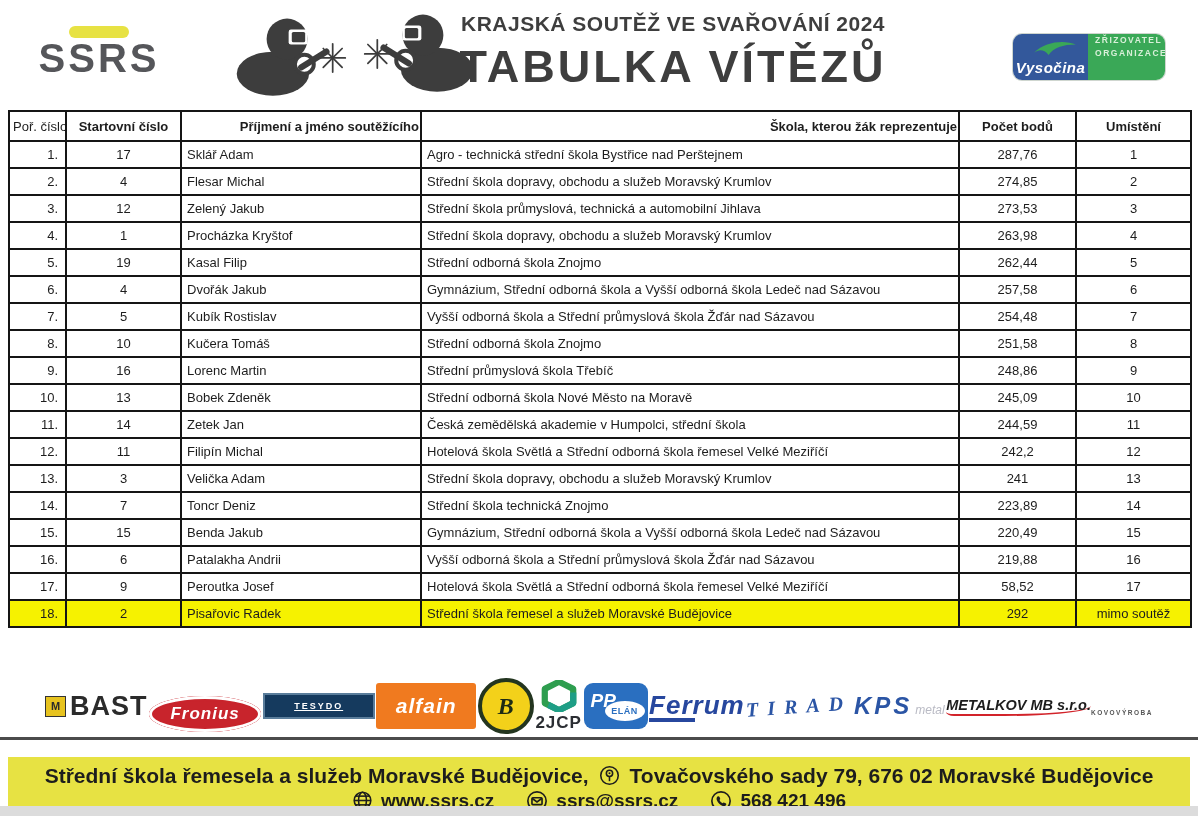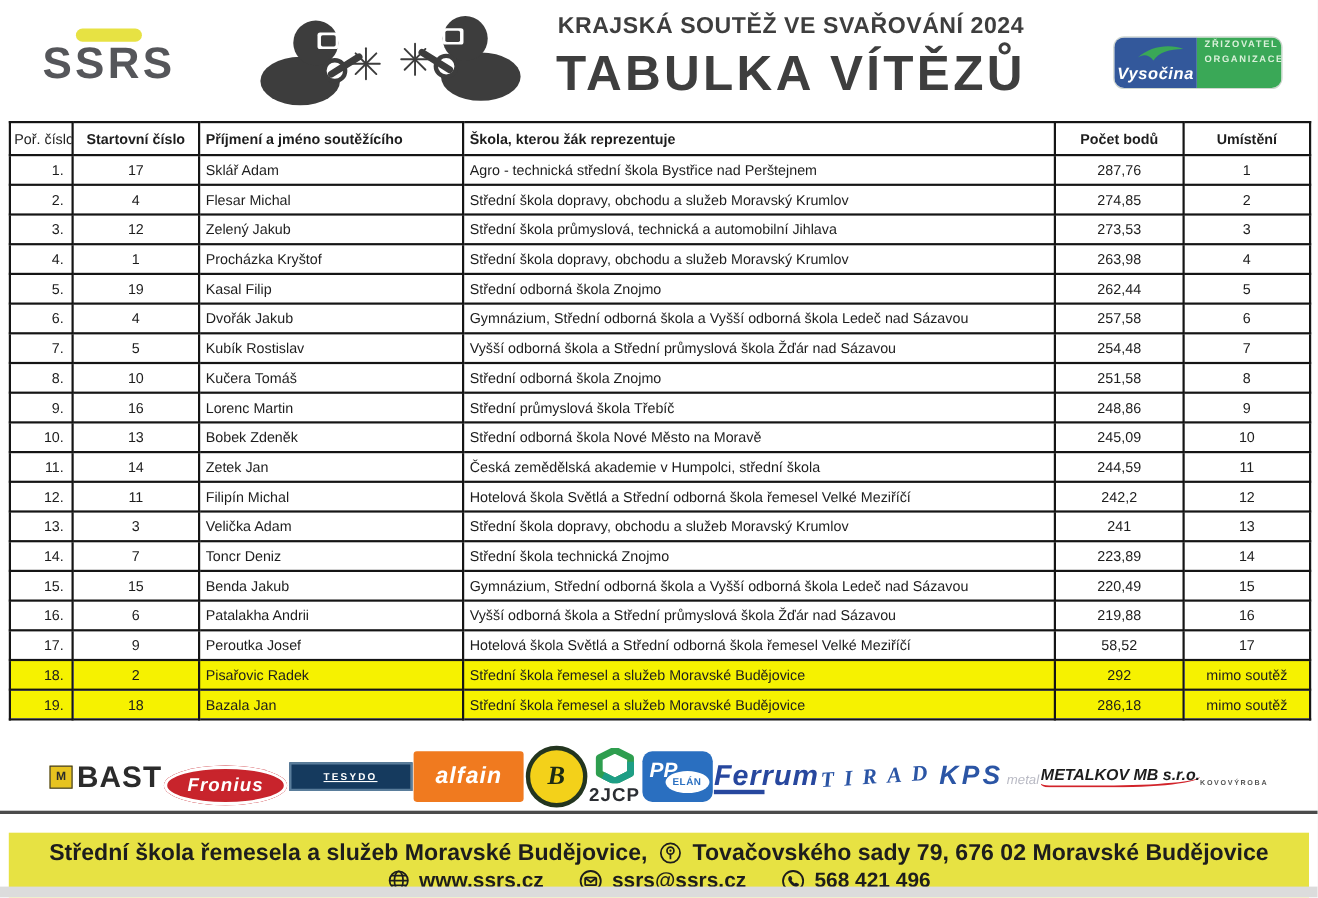--- a/index.html
+++ b/index.html
@@ -7,40 +7,40 @@
         font-family:"Liberation Sans", sans-serif;color:#1d1d1d;}
 
   
   .hdr{position:absolute;top:0;left:0;right:0;height:108px;}
   .ssrs{position:absolute;left:36px;top:26px;width:126px;text-align:center;}
   .ssrs-bar{width:60px;height:12px;background:#e7e243;border-radius:6px;margin:0 auto 1px auto;}
   .ssrs-text{font-size:40px;font-weight:900;letter-spacing:3px;color:#55565a;line-height:0.95;}
   .welder{position:absolute;top:8px;}
   .welder.w1{left:232px;}
   .welder.w2{left:360px;top:4px;}
-  .titles{position:absolute;left:498px;top:12px;width:442px;text-align:center;}
+  .titles{position:absolute;left:452px;top:12px;width:442px;text-align:center;}
   .title1{font-size:21px;font-weight:bold;letter-spacing:0.5px;color:#3e3e3e;white-space:nowrap;}
   .title2{font-size:45px;font-weight:800;letter-spacing:3px;color:#3e3e3e;margin-top:5px;white-space:nowrap;}
   .vys{position:absolute;right:33px;top:34px;width:152px;height:46px;border-radius:9px;overflow:hidden;
        display:flex;box-shadow:0 0 0 1px #cfd6cf;}
   .vys-left{width:54%;background:#33589b;position:relative;display:flex;align-items:flex-end;justify-content:center;padding-bottom:4px;}
   .vys-left svg{position:absolute;top:4px;left:18px;}
   .vys-name{color:#fff;font-size:15px;font-weight:bold;font-style:italic;letter-spacing:0.5px;}
   .vys-right{width:46%;background:#3aa857;display:flex;flex-direction:column;padding-left:7px;}
   .vys-right span{color:#d9f0d9;font-size:8.5px;font-weight:bold;letter-spacing:1.5px;line-height:1.5;}
 
   
   .tbl-wrap{position:absolute;left:8px;right:8px;top:110px;}
   table{width:100%;border-collapse:collapse;table-layout:fixed;}
   th,td{border:2px solid #151515;font-size:13px;overflow:hidden;white-space:nowrap;}
   thead tr{height:30px;}
   tbody tr{height:27px;}
   th{font-weight:bold;}
   th:nth-child(1){font-weight:normal;text-align:left;padding-left:3px;}
-  th:nth-child(3),th:nth-child(4){text-align:left;padding-left:5px;}
+  th:nth-child(3),th:nth-child(4){text-align:right;padding-left:5px;}
   td:nth-child(1){text-align:right;padding-right:7px;}
   td:nth-child(2),td:nth-child(5),td:nth-child(6){text-align:center;}
   td:nth-child(3),td:nth-child(4){text-align:left;padding-left:5px;}
   tr.hl td{background:#f6f200;}
 
   
   .sponsors{position:absolute;left:45px;right:45px;top:674px;height:64px;
             display:flex;align-items:center;justify-content:space-between;}
   .sp{display:flex;align-items:center;justify-content:center;}
   .sp-bast{gap:4px;}
@@ -305,28 +305,20 @@
             <td>17</td>
           </tr>
           <tr class="hl">
             <td>18.</td>
             <td>2</td>
             <td>Pisařovic Radek</td>
             <td>Střední škola řemesel a služeb Moravské Budějovice</td>
             <td>292</td>
             <td>mimo soutěž</td>
           </tr>
-          <tr class="hl">
-            <td>19.</td>
-            <td>18</td>
-            <td>Bazala Jan</td>
-            <td>Střední škola řemesel a služeb Moravské Budějovice</td>
-            <td>286,18</td>
-            <td>mimo soutěž</td>
-          </tr>
         </tbody>
     </table>
   </div>
 
   <div class="sponsors">
     <div class="sp sp-bast">
       <span class="bast-icon">M</span>
       <span class="bast-text">BAST</span>
     </div>
     <div class="sp sp-fronius">

